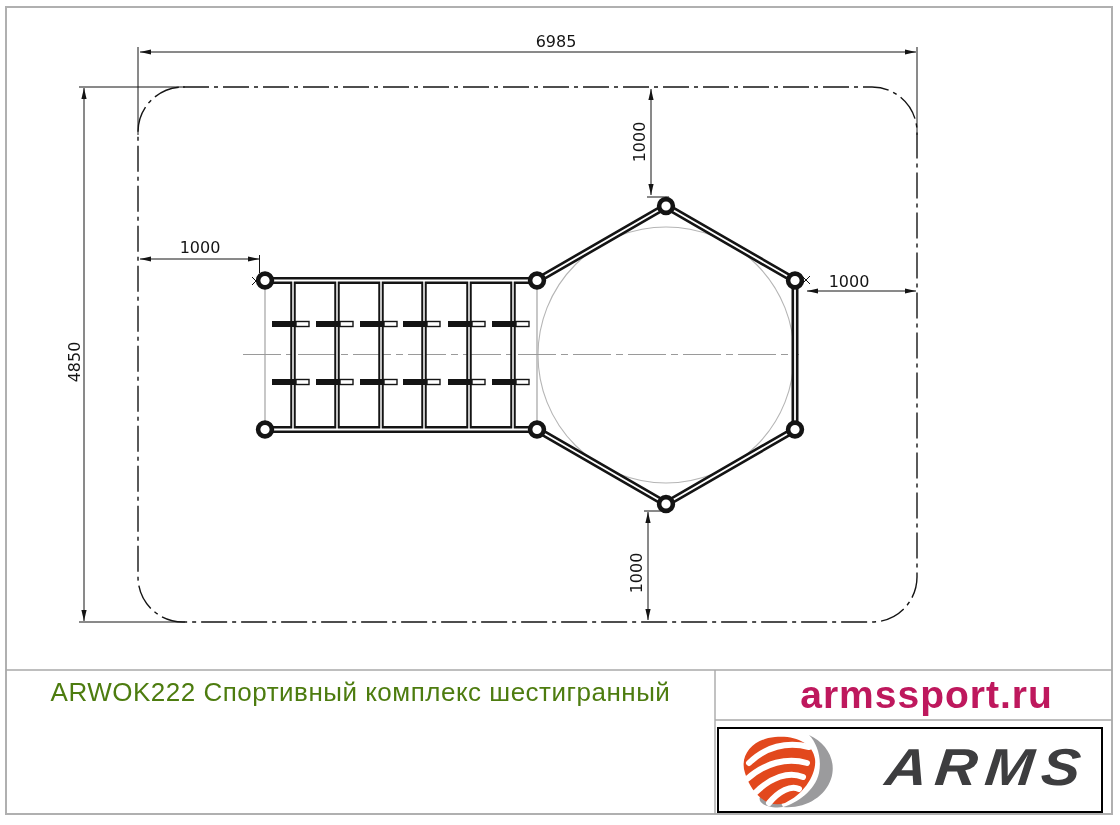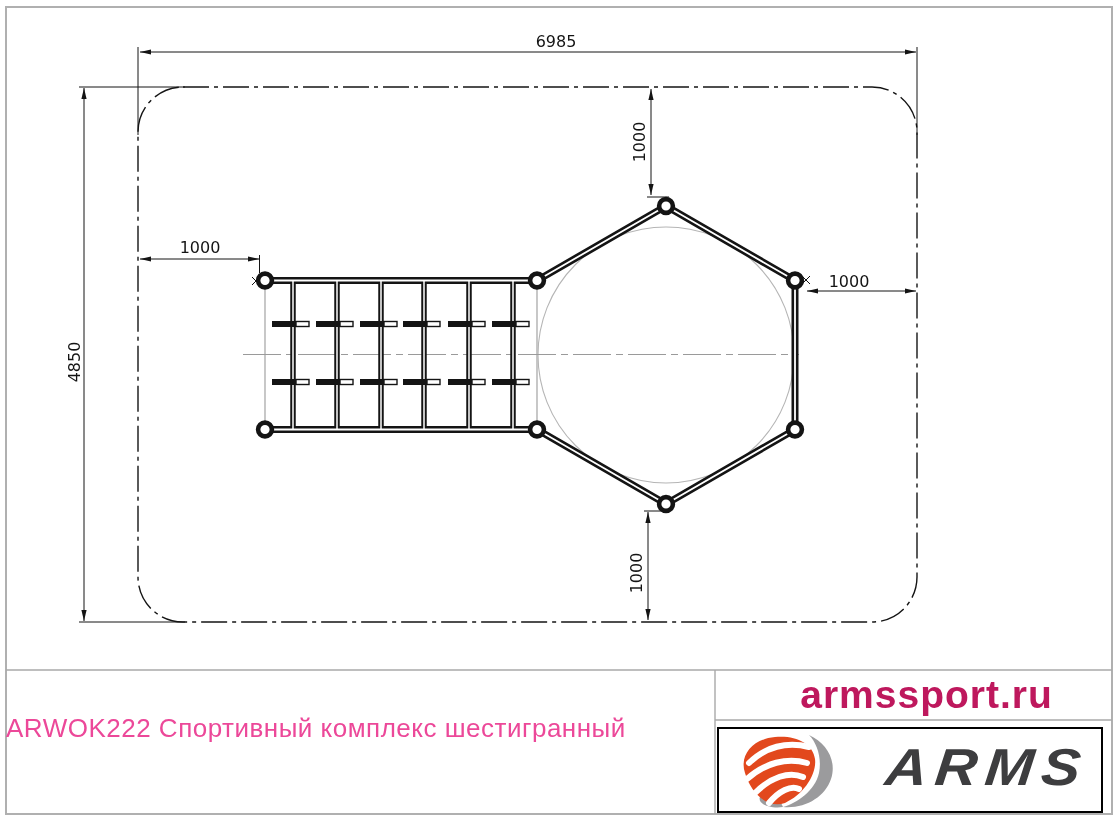--- a/index.html
+++ b/index.html
@@ -18,22 +18,22 @@
   .blk7{stroke:#141414;stroke-width:7;fill:none;stroke-linecap:round;}
   .blk55{stroke:#141414;stroke-width:5.5;fill:none;}
   .wht18{stroke:#ffffff;stroke-width:1.8;fill:none;stroke-linecap:round;}
   .wht15{stroke:#ffffff;stroke-width:1.5;fill:none;}
   .ring{fill:#ffffff;stroke:#141414;stroke-width:4.6;}
   .tick-solid{fill:#141414;stroke:none;}
   .tick-open{fill:#ffffff;stroke:#141414;stroke-width:1.4;}
   .xmark{stroke:#141414;stroke-width:1;}
   
   .titlecell{position:absolute;left:6px;top:678px;width:709px;height:100px;
-             display:flex;flex-direction:row;align-items:center;justify-content:flex-start;
-             color:#ec4899;font-size:26px;line-height:29px;text-align:center;
+             display:flex;flex-direction:column;align-items:center;justify-content:flex-start;
+             color:#4d7c0f;font-size:26px;line-height:29px;text-align:center;
              font-family:"Liberation Sans",sans-serif;letter-spacing:0.5px;}
   .sitecell{position:absolute;left:715px;top:670px;width:397px;height:50px;
             display:flex;align-items:center;justify-content:center;
             color:#be185d;font-size:39px;font-weight:bold;letter-spacing:1px;
             font-family:"Liberation Sans",sans-serif;margin-left:13px;}
   .logobox{position:absolute;left:717px;top:727px;width:386px;height:86px;
            border:2.5px solid #000;background:#fff;box-sizing:border-box;
            display:flex;align-items:center;}
   .logomark{position:absolute;left:12px;top:4px;}
   .logotext{position:absolute;left:128px;top:8px;width:250px;text-align:center;

